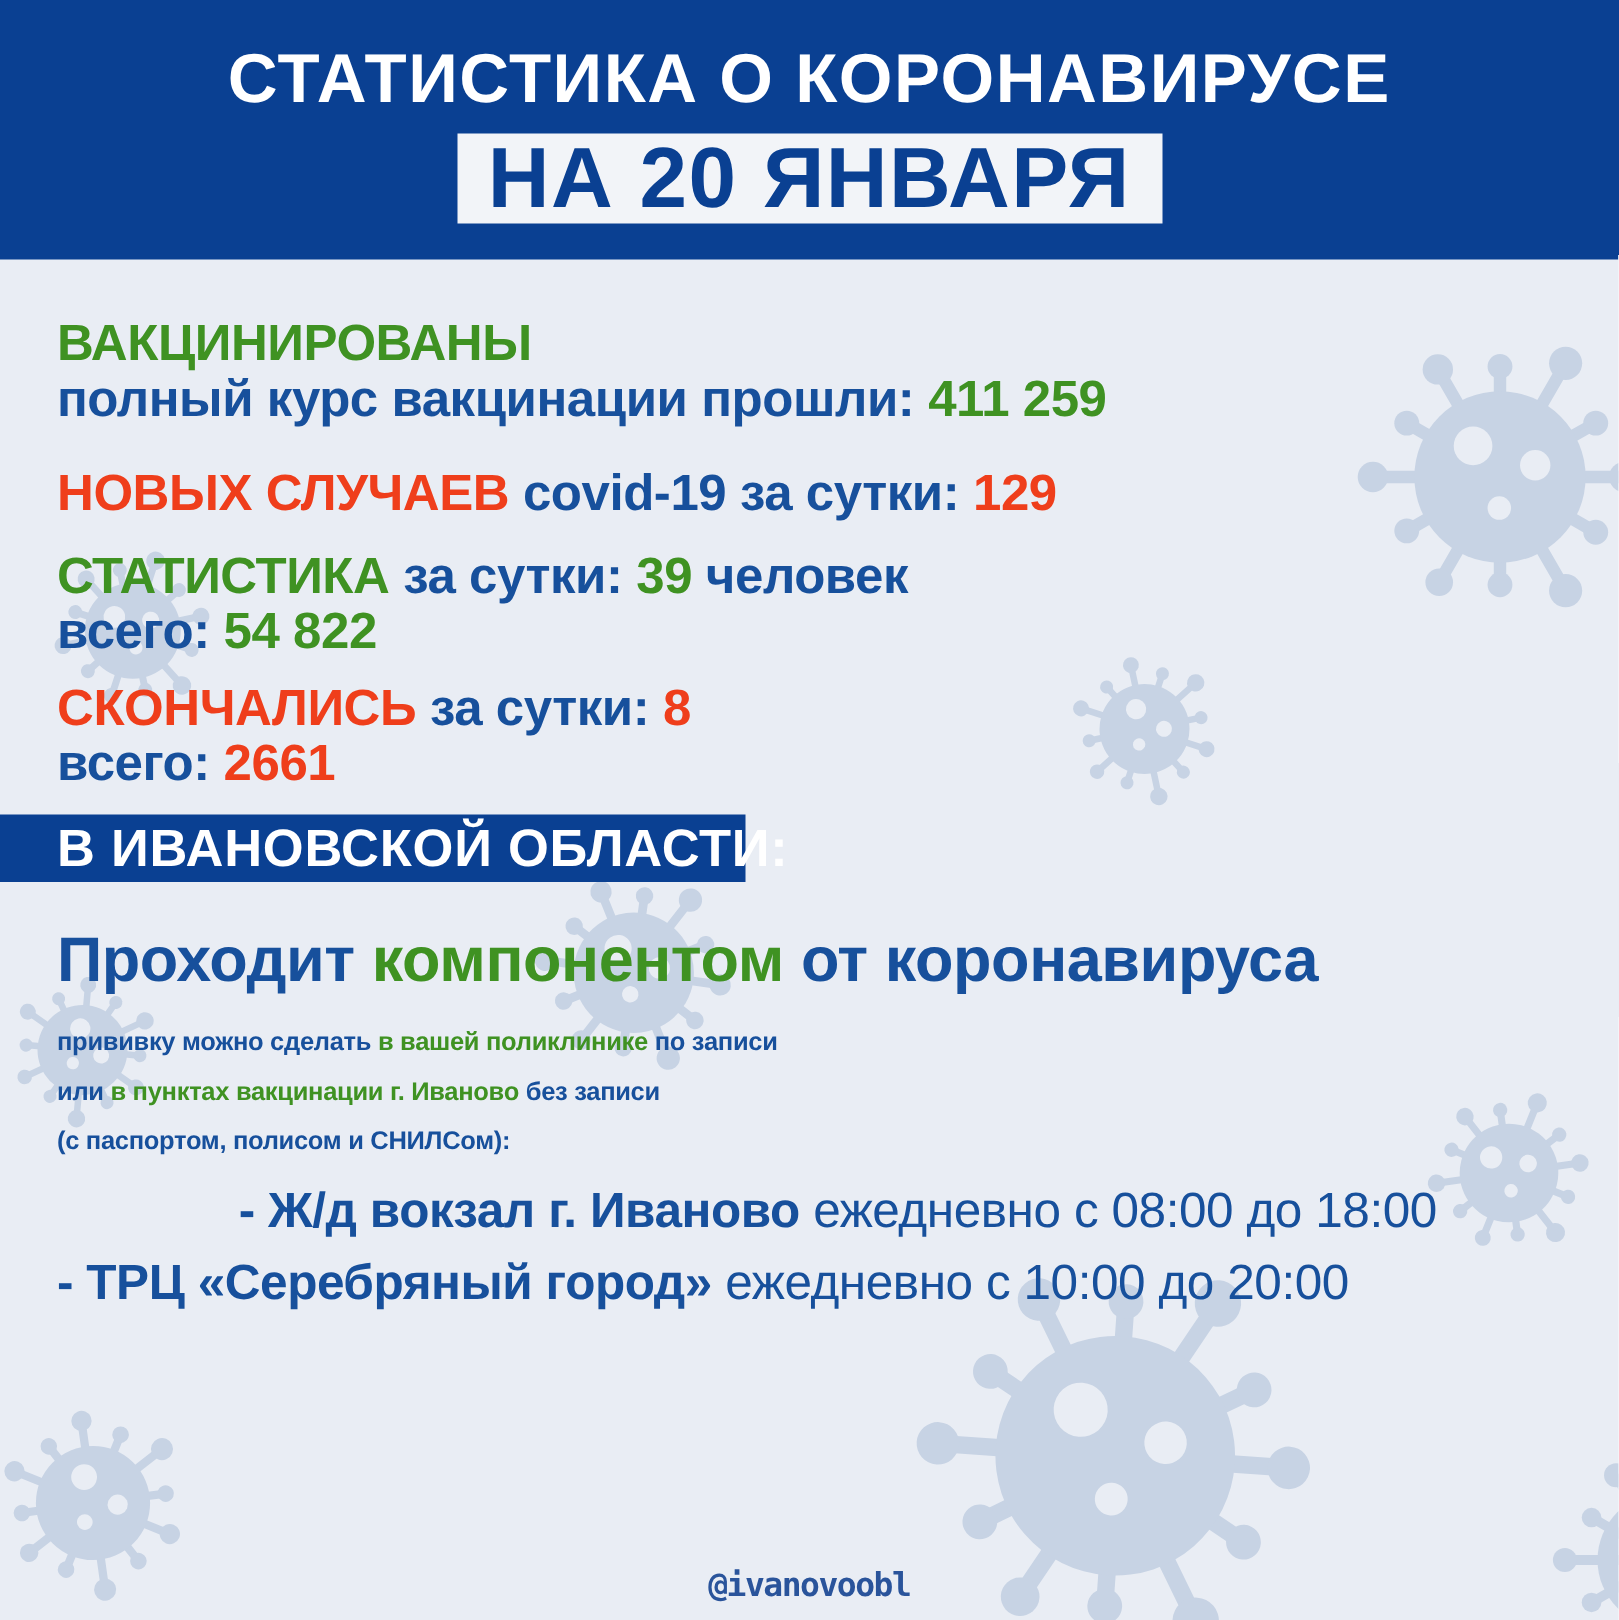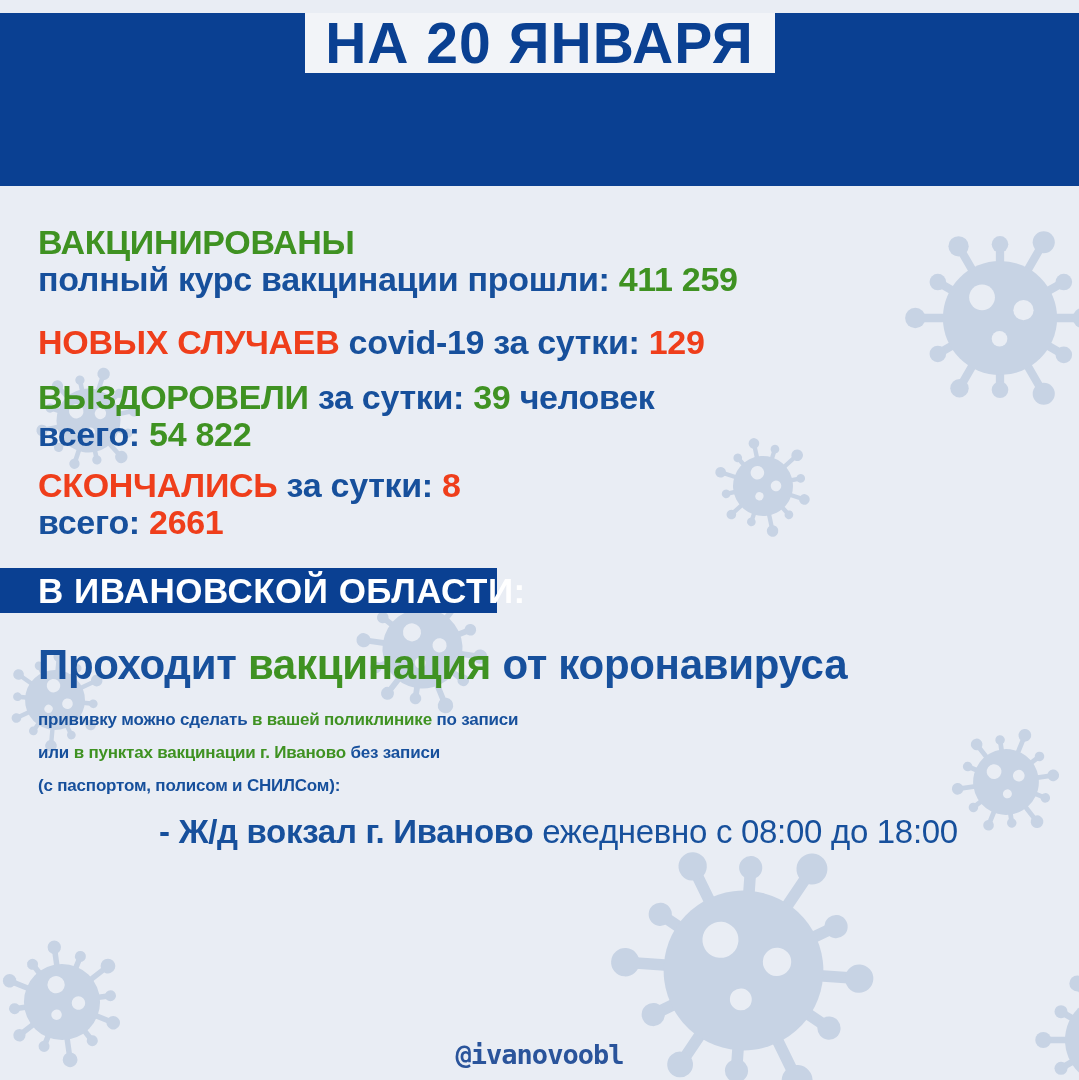--- a/index.html
+++ b/index.html
@@ -25,36 +25,36 @@
   .stat { font-size:34px; line-height:37px; letter-spacing:-0.3px; white-space:nowrap; }
   .t-blue { color:var(--text-blue); }
   .t-green { color:var(--green);margin-top:20px; }
   .t-red { color:var(--red); }
   .mt-head { margin-top:38px; }
   .mt-sec1 { margin-top:26px; }
   .mt-sec2 { margin-top:18px; }
   .mt-sec3 { margin-top:14px; }
   
   .region-bar {
-    position:relative; z-index:1; margin-top:27px; width:497px; height:45px;
+    position:relative; z-index:1; margin-top:15px; width:497px; height:45px;
     background:var(--brand-blue); color:#ffffff; font-size:35px; line-height:45px;
     padding-left:38px; letter-spacing:0.5px; white-space:nowrap;
   }
   
   .vax-title { font-size:42px; line-height:48px; margin-top:28px; letter-spacing:-0.3px; white-space:nowrap; }
   .vax-para { font-size:17px; line-height:33px; letter-spacing:-0.2px; white-space:nowrap; }
   .mt-para { margin-top:14px; }
   .bullet { font-size:33px; line-height:40px; letter-spacing:-0.3px; white-space:nowrap; }
   .mt-b1 { margin-top:10px;text-align:center; }
   .mt-b2 { margin-top:8px; }
   .bullet .hours { font-weight:400; }
   
   .footer {
     position:absolute; z-index:1; left:0; right:0; bottom:10px; text-align:center;
-    font-family:"DejaVu Sans Mono", monospace; font-weight:700; font-size:27px;
+    font-family:"DejaVu Sans Mono", monospace; font-weight:700; font-size:22px;
     color:#2a549b; letter-spacing:-1px;
   }
 </style>
 </head>
 <body>
 
 <div class="page">
 
   <svg width="0" height="0" style="position:absolute" aria-hidden="true">
     <defs>
@@ -104,20 +104,21 @@
       </svg>
     <svg style="left:605px;top:832px;width:277px;height:277px;transform:rotate(4deg)">
         <use href="#virus"></use>
       </svg>
     <svg style="left:1032px;top:962px;width:156px;height:156px">
         <use href="#virus"></use>
       </svg>
   </div>
 
   <div class="header">
+    <div class="page-title">СТАТИСТИКА О КОРОНАВИРУСЕ</div>
     <div class="date-badge">
       <span>НА 20 ЯНВАРЯ</span>
     </div>
   </div>
 
   <div class="content">
 
     <div class="stat mt-head">
       <span class="t-green">ВАКЦИНИРОВАНЫ</span>
     </div>
@@ -126,21 +127,21 @@
       <span class="t-green">411 259</span>
     </div>
 
     <div class="stat mt-sec1">
       <span class="t-red">НОВЫХ СЛУЧАЕВ</span>
       <span class="t-blue">covid-19 за сутки:</span>
       <span class="t-red">129</span>
     </div>
 
     <div class="stat mt-sec2">
-      <span class="t-green">ВЫЗДОРОВЕЛИ</span>
+      <span class="t-green">СТАТИСТИКА</span>
       <span class="t-blue">за сутки:</span>
       <span class="t-green">39</span>
       <span class="t-blue">человек</span>
     </div>
     <div class="stat">
       <span class="t-blue">всего:</span>
       <span class="t-green">54 822</span>
     </div>
 
     <div class="stat mt-sec3">
@@ -154,38 +155,42 @@
     </div>
   </div>
 
   <div class="region-bar">
     <span>В ИВАНОВСКОЙ ОБЛАСТИ:</span>
   </div>
 
   <div class="content">
     <div class="vax-title">
       <span class="t-blue">Проходит</span>
-      <span class="t-green">вакцинация</span>
+      <span class="t-green">компонентом</span>
       <span class="t-blue">от коронавируса</span>
     </div>
     <div class="vax-para mt-para">
       <span class="t-blue">прививку можно сделать</span>
       <span class="t-green">в вашей поликлинике</span>
       <span class="t-blue">по записи</span>
     </div>
     <div class="vax-para">
       <span class="t-blue">или</span>
       <span class="t-green">в пунктах вакцинации г. Иваново</span>
       <span class="t-blue">без записи</span>
     </div>
     <div class="vax-para">
       <span class="t-blue">(с паспортом, полисом и СНИЛСом):</span>
     </div>
 
     <div class="bullet mt-b1 t-blue">
       <span class="place">- Ж/д вокзал г. Иваново</span>
       <span class="hours">ежедневно с 08:00 до 18:00</span>
     </div>
+    <div class="bullet mt-b2 t-blue">
+      <span class="place">- ТРЦ «Серебряный город»</span>
+      <span class="hours">ежедневно с 10:00 до 20:00</span>
+    </div>
   </div>
 
   <div class="footer">@ivanovoobl</div>
 
 </div>
 
 </body></html>

